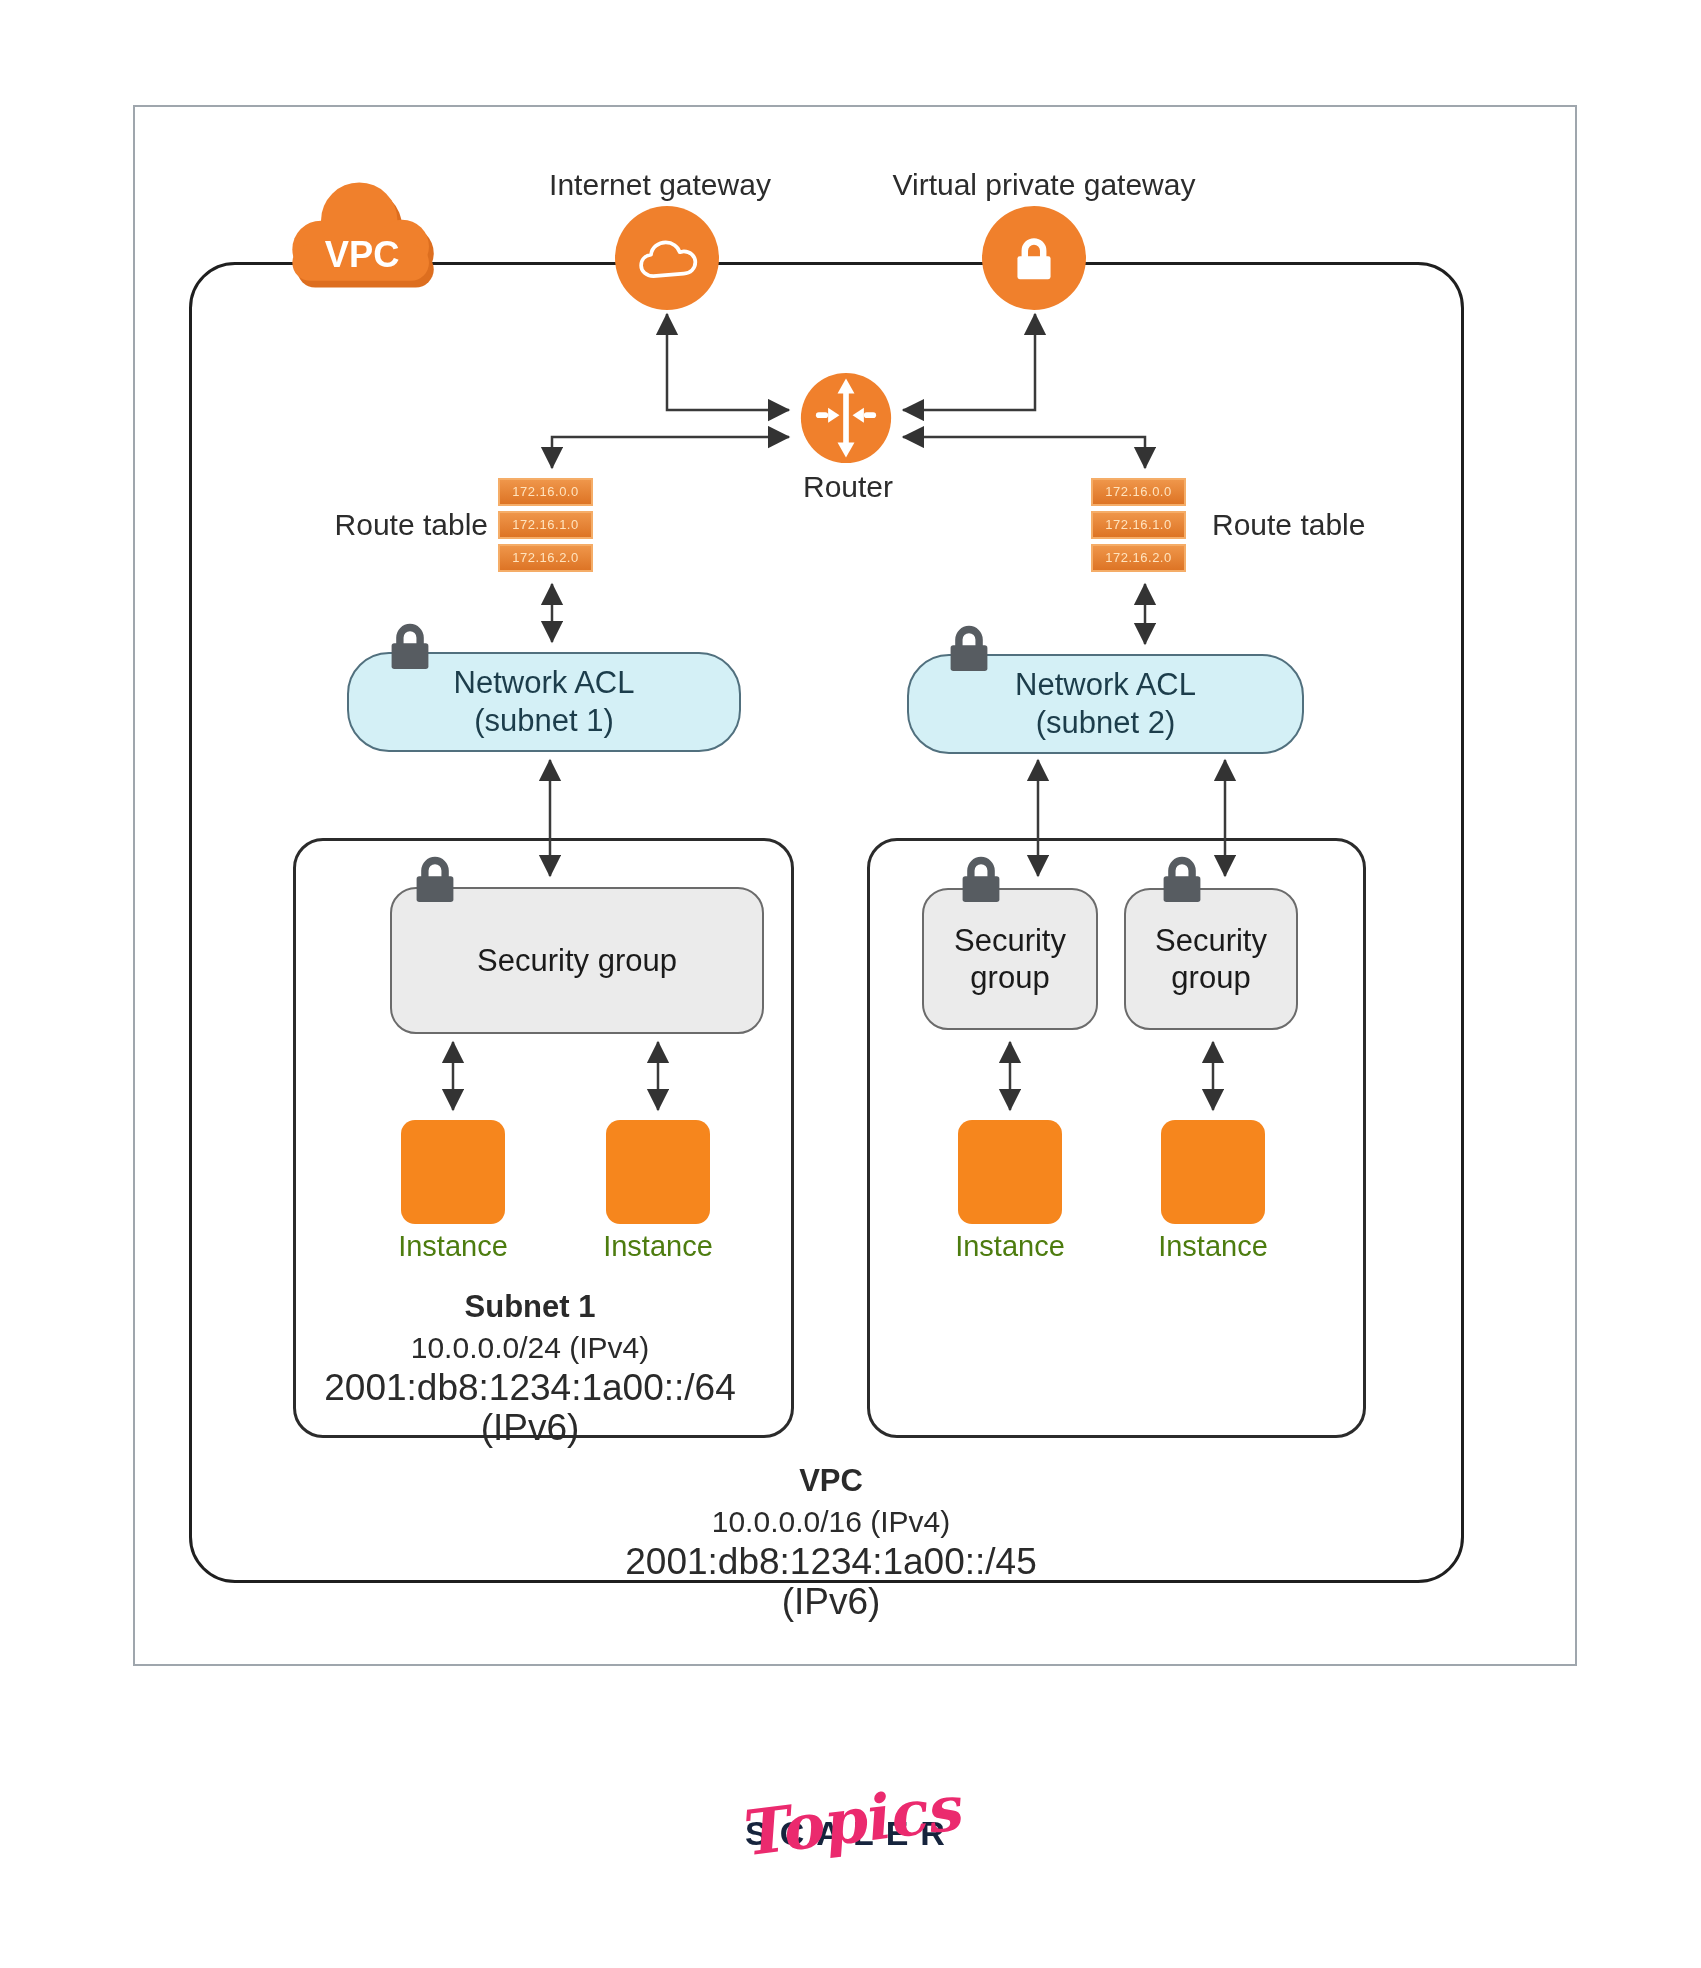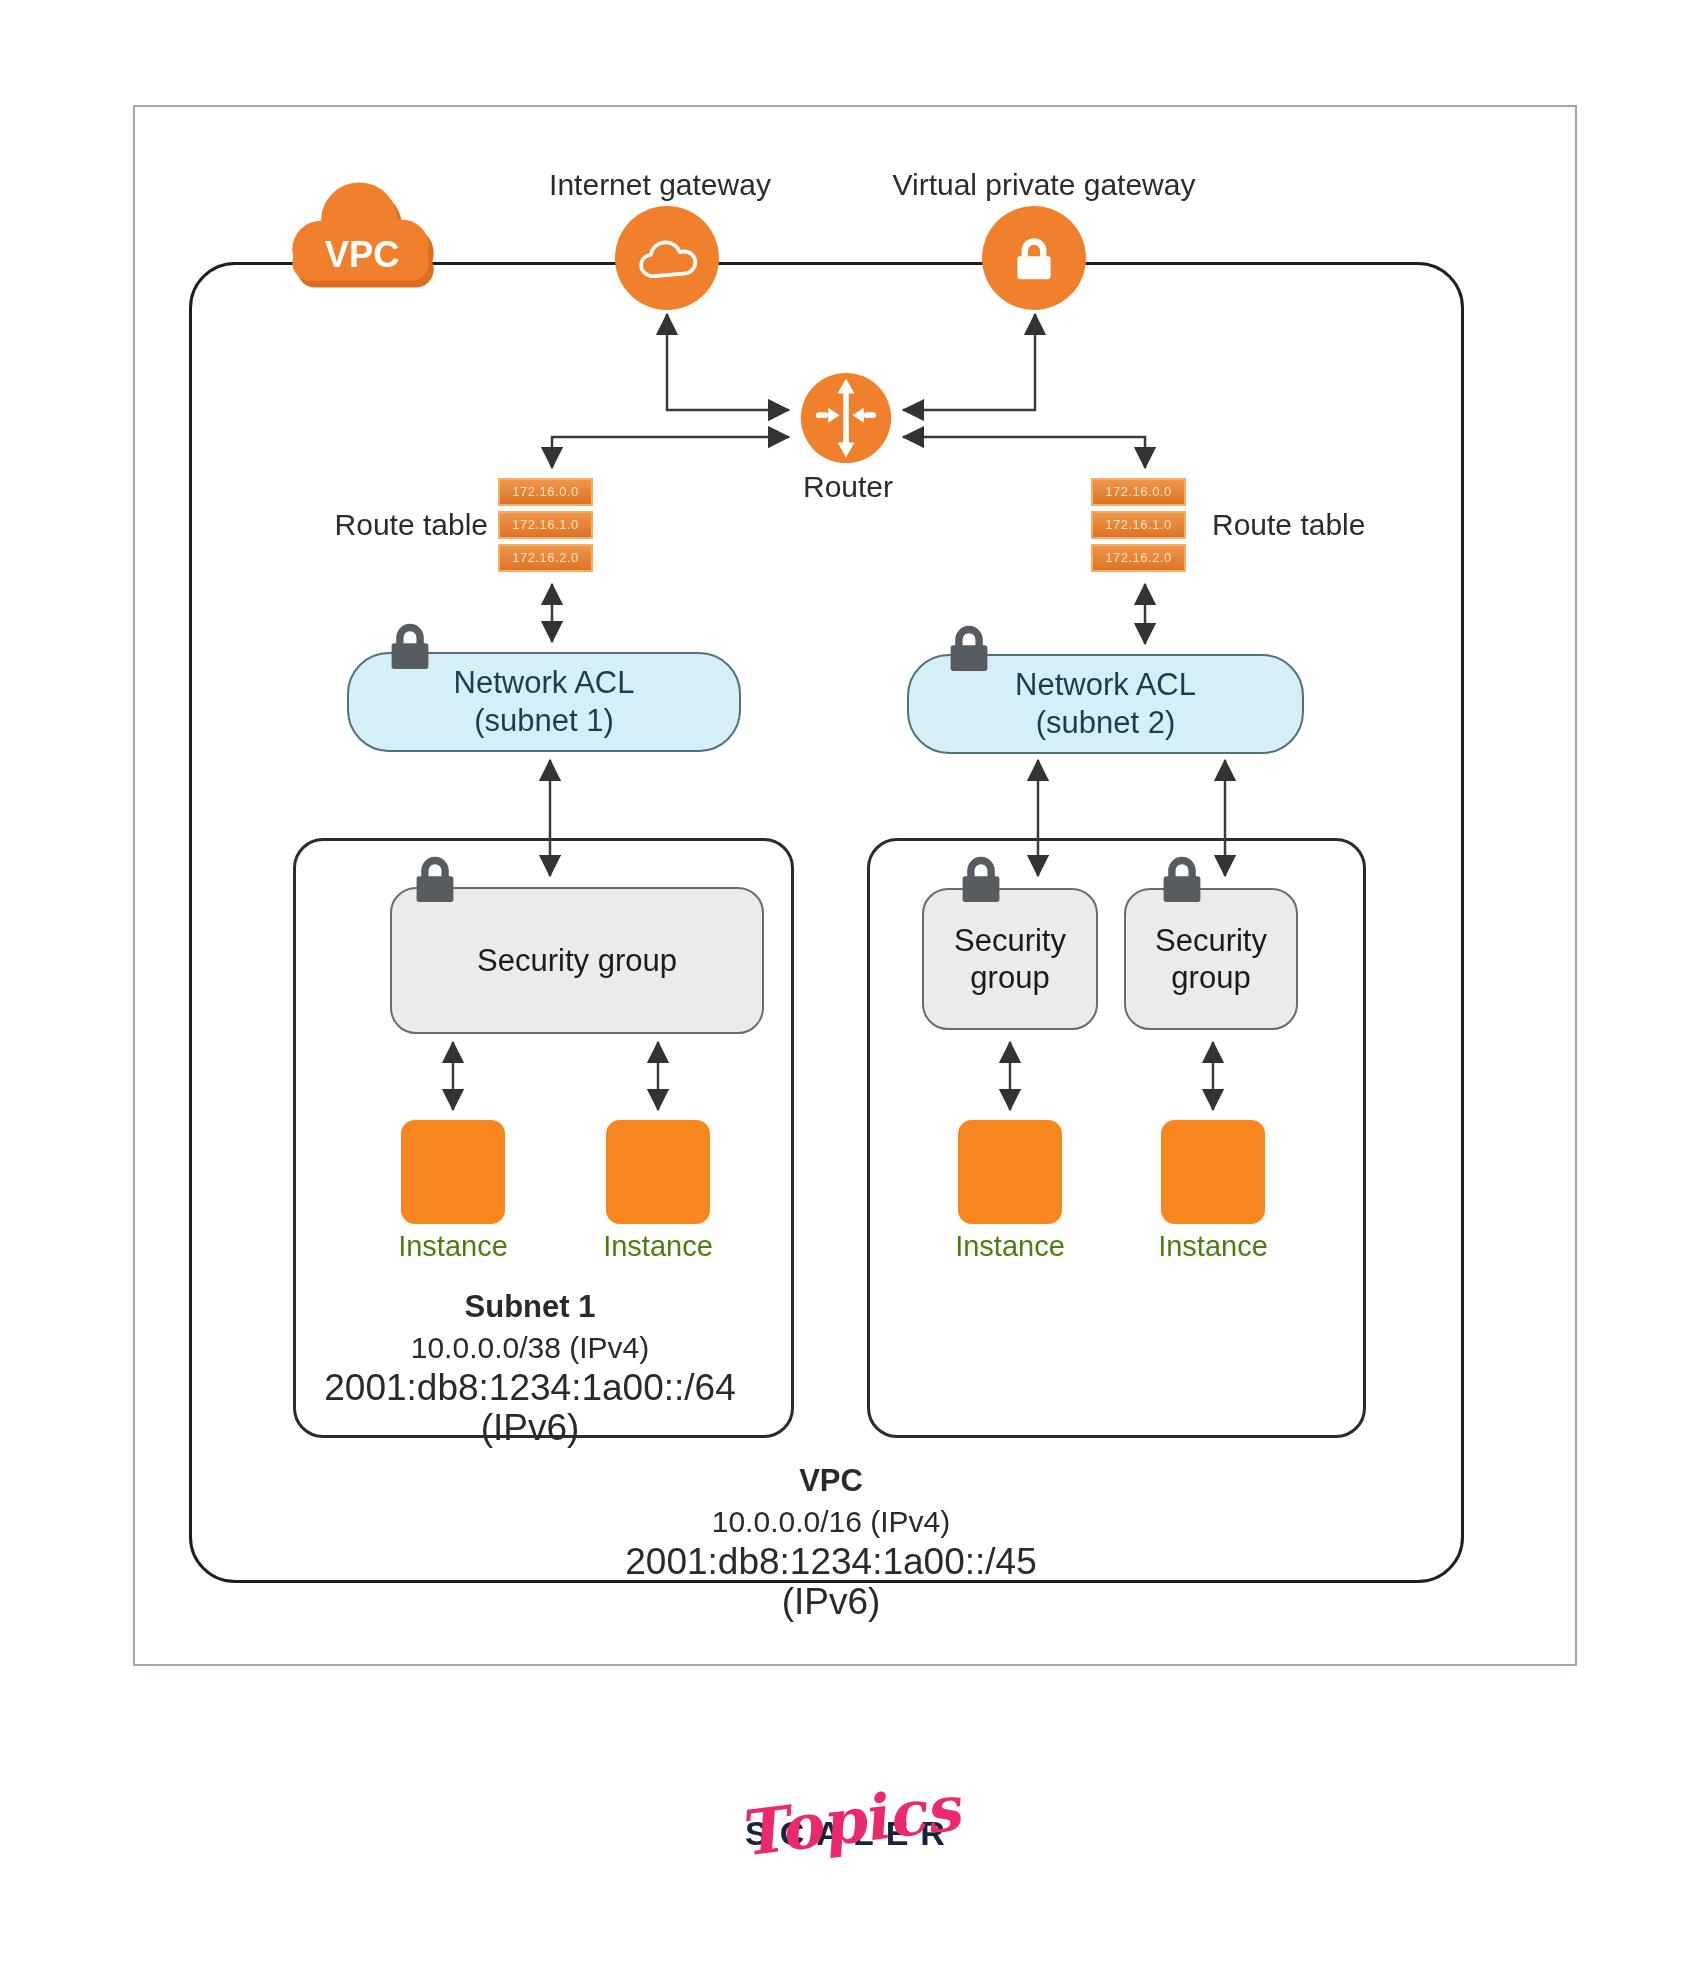--- a/index.html
+++ b/index.html
@@ -185,21 +185,21 @@
   <div class="abs instance" style="left:606px;top:1120px;"></div>
   <div class="abs instance" style="left:958px;top:1120px;"></div>
   <div class="abs instance" style="left:1161px;top:1120px;"></div>
   <div class="abs inst-lbl" style="left:368px;top:1230px;">Instance</div>
   <div class="abs inst-lbl" style="left:573px;top:1230px;">Instance</div>
   <div class="abs inst-lbl" style="left:925px;top:1230px;">Instance</div>
   <div class="abs inst-lbl" style="left:1128px;top:1230px;">Instance</div>
 
   <div class="abs txtblock" style="left:290px;top:1286px;width:480px;">
     <div class="t1">Subnet 1</div>
-    <div class="t2">10.0.0.0/38 (IPv4)</div>
+    <div class="t2">10.0.0.0/24 (IPv4)</div>
     <div class="t3">2001:db8:1234:1a00::/64 (IPv6)</div>
   </div>
 
   <div class="abs txtblock" style="left:581px;top:1460px;width:500px;">
     <div class="t1">VPC</div>
     <div class="t2">10.0.0.0/16 (IPv4)</div>
     <div class="t3">2001:db8:1234:1a00::/45 (IPv6)</div>
   </div>
 
   <div class="abs brand-top" style="left:651px;top:1814px;width:400px;">SCALER</div>

